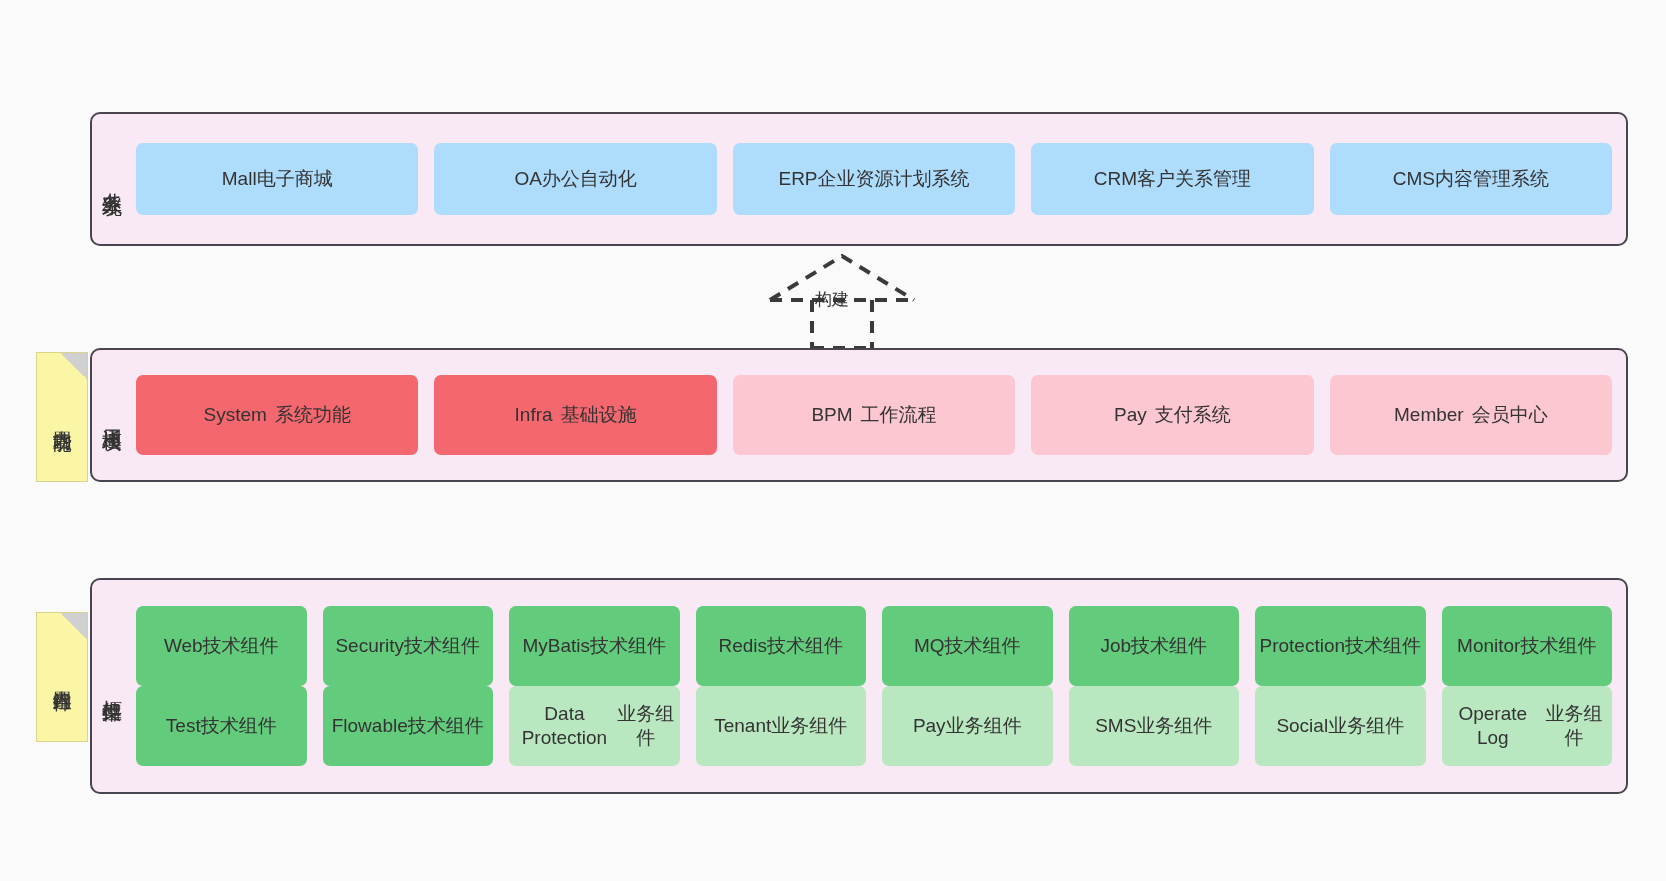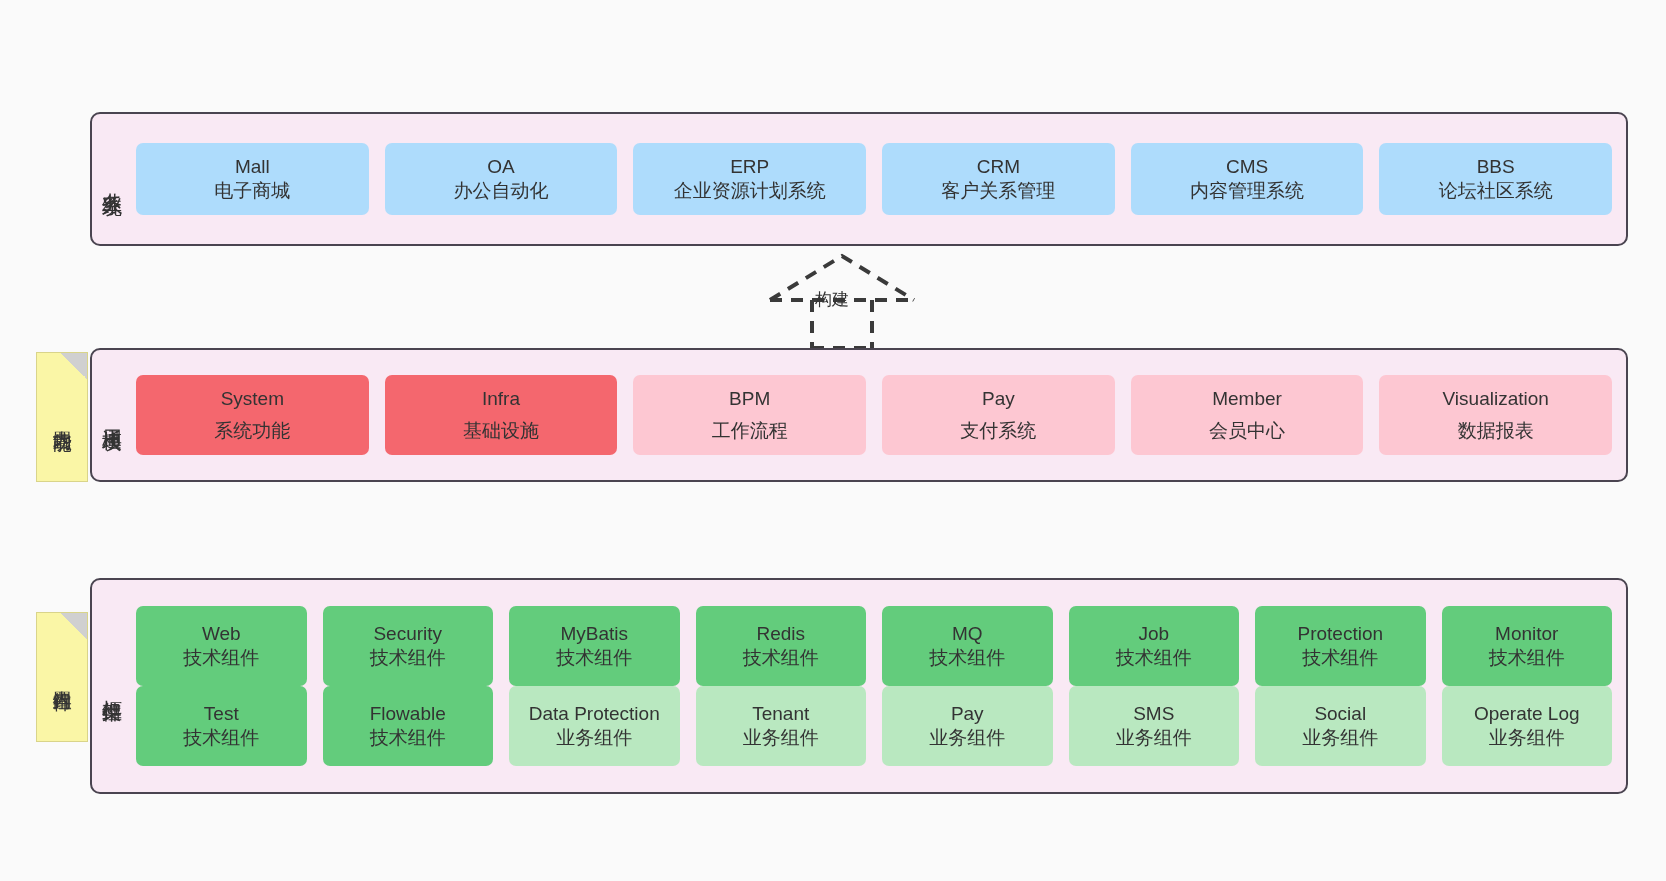--- a/index.html
+++ b/index.html
@@ -58,21 +58,21 @@
   }
   .row {
     display: flex;
     flex-direction: row;
     gap: 16px;
   }
   .cell {
     flex: 1 1 0;
     border-radius: 7px;
     display: flex;
-    flex-direction: column;
+    flex-direction: row;
     align-items: center;
     justify-content: center;
     text-align: center;
     font-size: 19px;
     line-height: 1.27;
     color: #333333;
     padding: 6px 4px;
     box-sizing: border-box;
     user-select: none;
   }
@@ -173,24 +173,20 @@
         <div class="cell c-blue">
           <span class="l1">CRM</span>
           <span class="l2">客户关系管理</span>
         </div>
 
         <div class="cell c-blue">
           <span class="l1">CMS</span>
           <span class="l2">内容管理系统</span>
         </div>
 
-        <div class="cell c-blue">
-          <span class="l1">BBS</span>
-          <span class="l2">论坛社区系统</span>
-        </div>
 
       </div>
     </div>
   </div>
 
   <div class="connector" id="conn-build">
     <svg width="180" height="98" viewBox="0 0 180 98" fill="none" xmlns="http://www.w3.org/2000/svg">
 
       <path d="M 18 48 L 90 4 L 162 48" stroke="#3a3a3a" stroke-width="4" stroke-dasharray="12 9" fill="none" stroke-linecap="butt"></path>
       <path d="M 18 48 L 162 48" stroke="#3a3a3a" stroke-width="4" stroke-dasharray="12 9" fill="none"></path>
@@ -228,24 +224,20 @@
         <div class="cell c-pink">
           <span class="l1">Pay</span>
           <span class="l2">支付系统</span>
         </div>
 
         <div class="cell c-pink">
           <span class="l1">Member</span>
           <span class="l2">会员中心</span>
         </div>
 
-        <div class="cell c-pink">
-          <span class="l1">Visualization</span>
-          <span class="l2">数据报表</span>
-        </div>
 
       </div>
     </div>
   </div>
 
 
   <div class="note" id="note-framework">
     <span class="fold"></span>
     <span>内置组件</span>
   </div>

